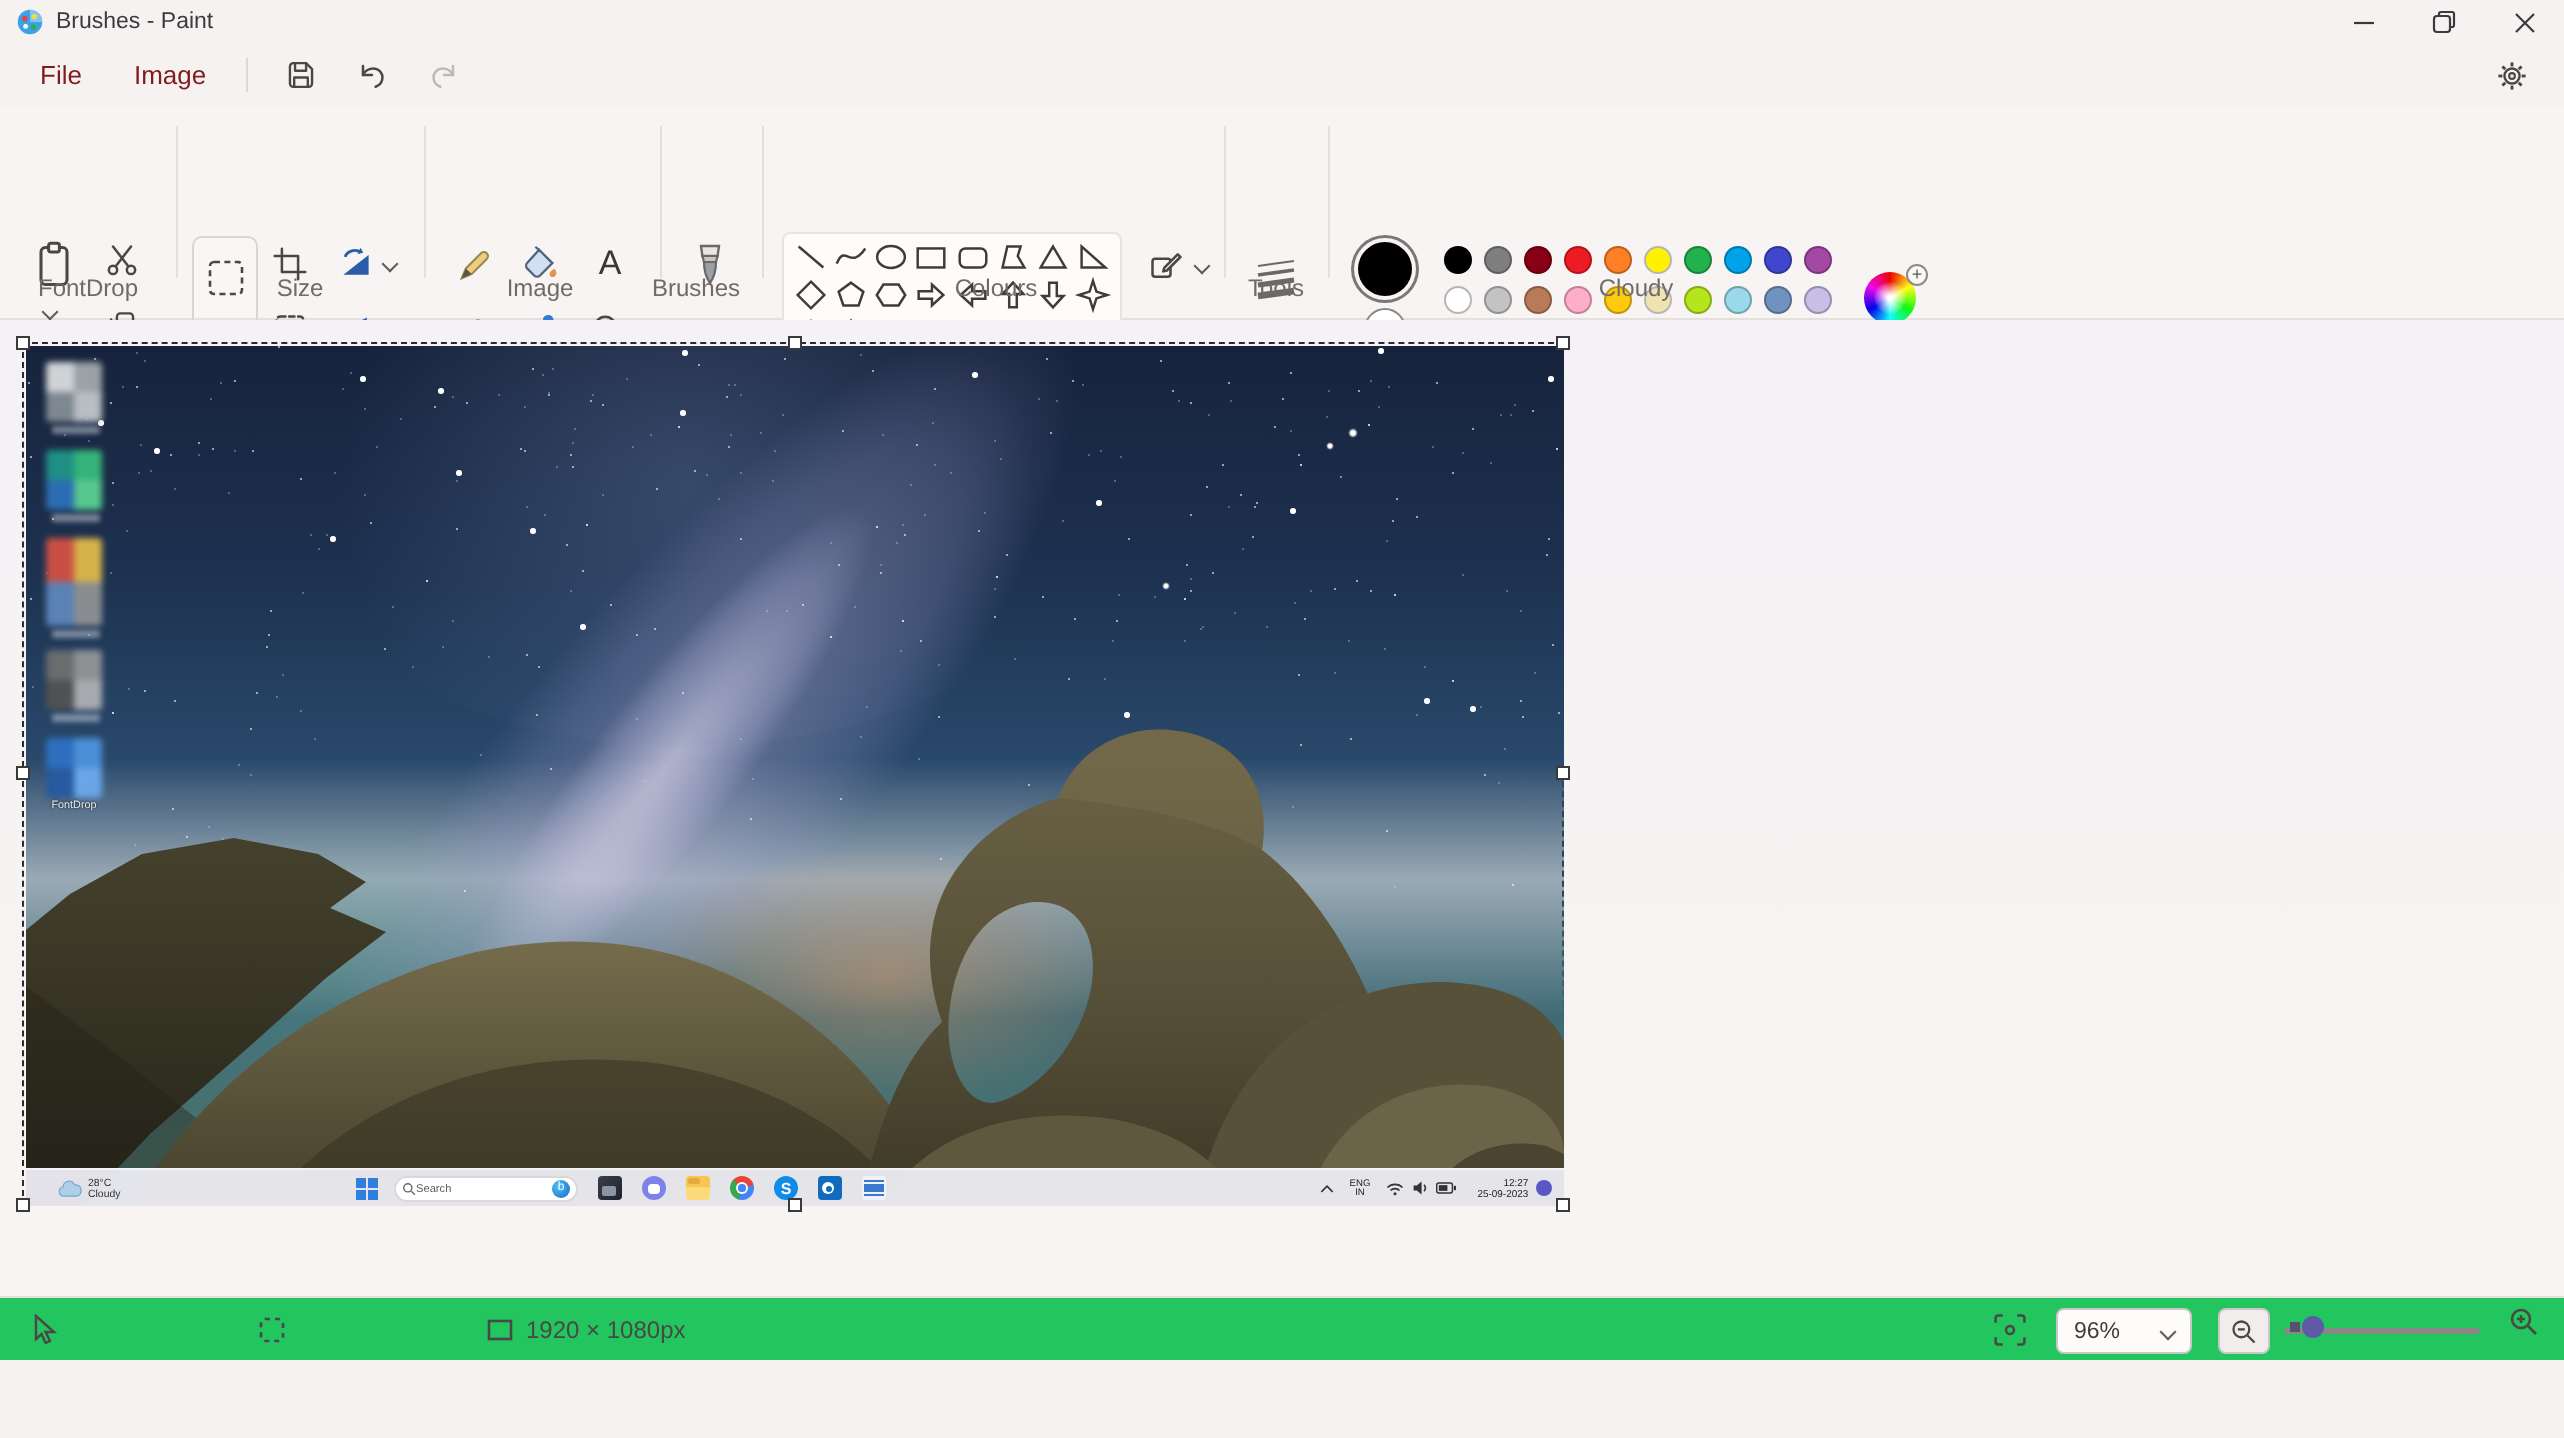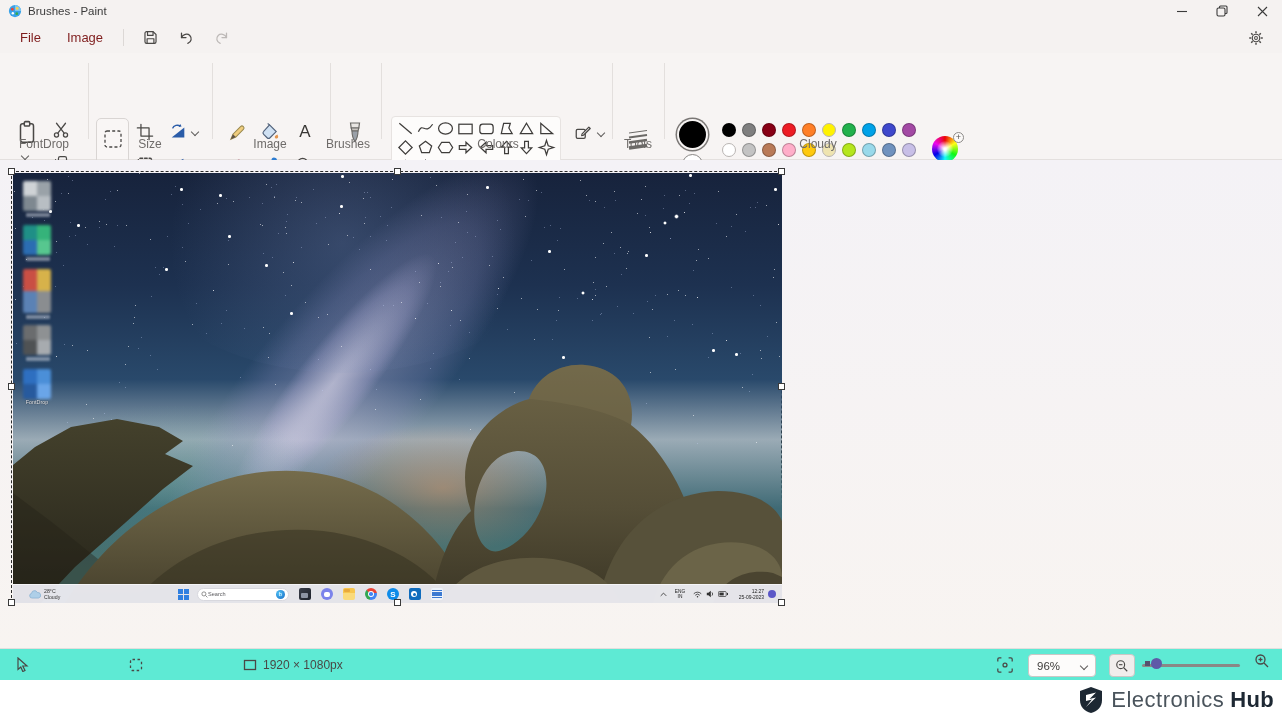--- a/index.html
+++ b/index.html
@@ -70,21 +70,21 @@
   .winlogo i { width:5px; height:5px; background:#2f7fe0; }
   .search-pill { margin-left:8px; width:92px; height:13px; background:#fff; border:1px solid #d8d8de; border-radius:7px; display:flex; align-items:center; padding:0 3px; }
   .search-pill .stext { font-size:9px; transform:scale(.62); transform-origin:left center; color:#5c5c60; width:60px; }
   .app-ico { width:12px; height:12px; margin-left:10px; border-radius:2px; position:relative; flex-shrink:0; }
   .tray { margin-left:auto; display:flex; align-items:center; margin-right:6px; gap:4px; }
   .tray .t2 { display:flex; flex-direction:column; font-size:8px; transform:scale(.6); color:#222; line-height:8px; text-align:center; width:30px; margin:0 -6px; }
   .tray .time2 { display:flex; flex-direction:column; font-size:8px; transform:scale(.62); color:#222; line-height:8.5px; text-align:right; width:52px; margin:0 -10px; }
   .badge-dot { width:8px; height:8px; border-radius:50%; background:#5b57c7; }
 
   
-  .statusbar { position:absolute; left:0; top:648px; width:1282px; height:32px; background:#5eead4; border-top:1px solid #e3dfdd; display:flex; align-items:center; }
+  .statusbar { position:absolute; left:0; top:648px; width:1282px; height:32px; background:#22c55e; border-top:1px solid #e3dfdd; display:flex; align-items:center; }
   .sb-item { display:flex; align-items:center; gap:6px; color:#4a4846; font-size:12px; }
   .zoom-select { position:absolute; left:1028px; top:5px; width:68px; height:23px; background:#fdfcfb; border:1px solid #cbc7c5; border-radius:4px; display:flex; align-items:center; font-size:11.5px; color:#3f3d3b; padding:0 8px; justify-content:space-between; }
   .zoom-out-btn { position:absolute; left:1109px; top:5px; width:26px; height:23px; border:1px solid #cbc7c5; border-radius:4px; background:#f1edec; display:flex; align-items:center; justify-content:center; }
   .slider-track { position:absolute; left:1142px; top:15px; width:98px; height:3px; background:#8a8886; border-radius:2px; }
   .slider-notch { position:absolute; left:1145px; top:12px; width:5px; height:5px; background:#55516e; }
   .slider-thumb { position:absolute; left:1151px; top:9px; width:11px; height:11px; border-radius:50%; background:#5f5aa8; }
   .zoom-in-btn { position:absolute; left:1254px; top:4px; }
 
   
   .footer { position:absolute; left:0; top:680px; width:1282px; height:39px; background:#fff; }
@@ -740,23 +740,13 @@
     <div class="zoom-in-btn">
       <svg width="16" height="16" viewBox="0 0 16 16">
           <circle cx="6.5" cy="6.5" r="4.5" fill="none" stroke="#4a4846" stroke-width="1.3"></circle>
           <line x1="10" y1="10" x2="14" y2="14" stroke="#4a4846" stroke-width="1.3"></line>
           <line x1="4.5" y1="6.5" x2="8.5" y2="6.5" stroke="#4a4846" stroke-width="1.3"></line>
           <line x1="6.5" y1="4.5" x2="6.5" y2="8.5" stroke="#4a4846" stroke-width="1.3"></line>
         </svg>
     </div>
   </div>
 
-  <div class="footer">
-    <div class="brand">
-      <svg width="24" height="28" viewBox="0 0 24 28">
-        <path d="M12 1 L23 5 V14 C23 21 18.5 25.5 12 27 C5.5 25.5 1 21 1 14 V5 Z" fill="#1d2833"></path>
-        <path d="M7 9 L17 6.5 L10.5 13 L17 11.5 L7 21 L13 13.5 L7 15 Z" fill="#fff"></path>
-      </svg>
-      <span class="b-light">Electronics</span>
-      <span class="b-bold">Hub</span>
-    </div>
-  </div>
 </div>
 
 </body></html>

